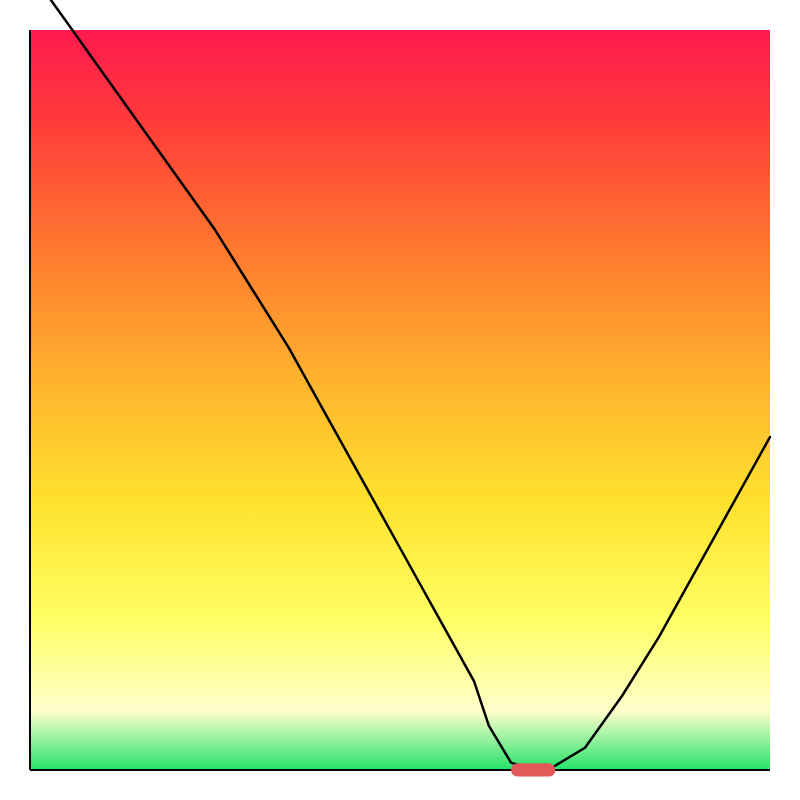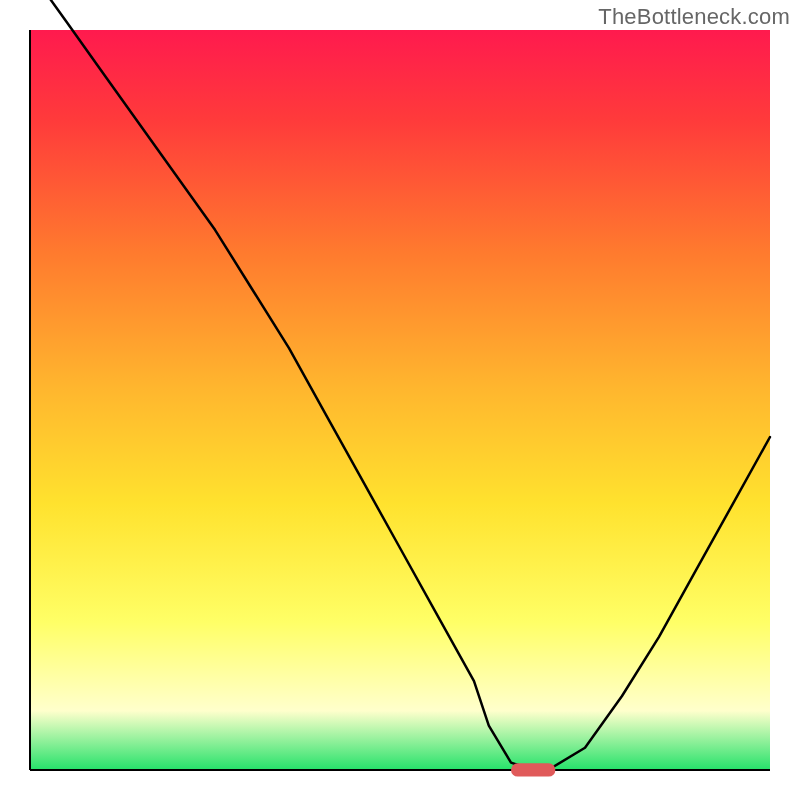--- a/index.html
+++ b/index.html
@@ -54,14 +54,13 @@
     <rect id="plot-bg" x="30" y="30" width="740" height="740" fill="url(#bgGrad)"></rect>
 
     <line id="y-axis" x1="30" y1="30" x2="30" y2="770" stroke="#000000" stroke-width="2"></line>
     <line id="x-axis" x1="30" y1="770" x2="770" y2="770" stroke="#000000" stroke-width="2"></line>
 
     <path id="curve" fill="none" stroke="#000000" stroke-width="2.5" stroke-linejoin="round" stroke-linecap="round" d="M30.0 -29.2 L67.0 22.6 L104.0 74.4 L141.0 126.2 L178.0 178.0 L215.0 229.8 L252.0 289.0 L289.0 348.2 L326.0 414.8 L363.0 481.4 L400.0 548.0 L437.0 614.6 L474.0 681.2 L488.8 725.6 L511.0 762.6 L533.2 770.0 L548.0 770.0 L585.0 747.8 L622.0 696.0 L659.0 636.8 L696.0 570.2 L733.0 503.6 L770.0 437.0 "></path>
 
     <rect id="marker" rx="6.7" ry="6.7" fill="#e05a5a" stroke="#d94d4d" stroke-width="0" x="511.0" y="763.3" width="44.4" height="13.3"></rect>
   </svg>
 
-  <div class="watermark">TheBottleneck.com</div>
 </div>
 
 </body></html>

